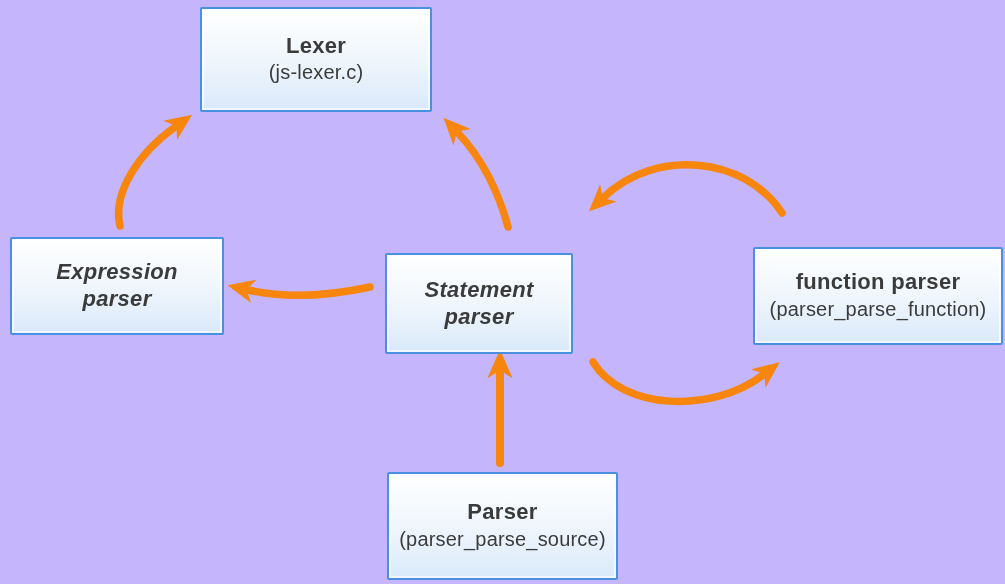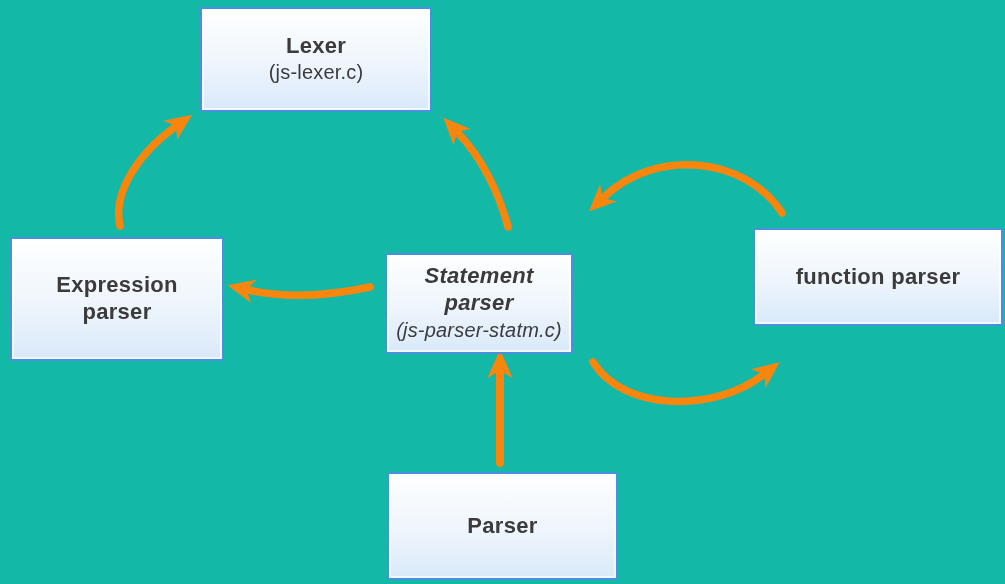--- a/index.html
+++ b/index.html
@@ -1,20 +1,20 @@
 <!DOCTYPE html>
 <html style="--accent-orange: #F8860D; --box-border-blue: #4A90E2; --box-fill-top: #FEFFFF; --box-fill-bottom: #D9E9FA; --text-color: #3B3B3B; --background: #FFFFFF;"><head>
 <meta charset="utf-8">
 <style>
   html, body { margin: 0; padding: 0; background: #ffffff; }
   #canvas {
     position: relative;
     width: 1005px;
     height: 584px;
-    background: #14b8a6;
+    background: #c4b5fd;
     font-family: "Liberation Sans", "DejaVu Sans", sans-serif;
     overflow: hidden;
   }
   #edges {
     position: absolute;
     left: 0; top: 0;
     width: 1005px; height: 584px;
     pointer-events: none;
   }
   .edge {
@@ -45,23 +45,23 @@
     line-height: 1.22;
     white-space: pre-line;
     letter-spacing: 0.3px;
   }
   .node-subtitle {
     font-size: 20px;
     line-height: 1.35;
     letter-spacing: 0.2px;
   }
   #node-lexer      { left: 200px; top: 7px;   width: 232px; height: 105px; }
-  #node-expression { left: 10px;  top: 237px; width: 214px; height: 124px;  }
+  #node-expression { left: 10px;  top: 237px; width: 214px; height: 98px; font-style: italic;  }
   #node-statement  { left: 385px; top: 253px; width: 188px; height: 101px; font-style: italic; }
-  #node-function   { left: 753px; top: 228px; width: 250px; height: 98px;  }
+  #node-function   { left: 753px; top: 247px; width: 250px; height: 98px;  }
   #node-parser     { left: 387px; top: 472px; width: 231px; height: 108px; }
 </style>
 </head>
 <body>
 
 <div id="canvas">
 
   <svg id="edges" viewBox="0 0 1005 584" xmlns="http://www.w3.org/2000/svg">
     <defs>
       <marker id="ah" viewBox="0 0 10 10" refX="2.2" refY="5" markerWidth="3.6" markerHeight="3.6" orient="auto" markerUnits="strokeWidth">
@@ -82,24 +82,25 @@
   </div>
 
   <div class="node" id="node-expression">
     <div class="node-title">Expression
 parser</div>
   </div>
 
   <div class="node" id="node-statement">
     <div class="node-title">Statement
 parser</div>
-    <div class="node-subtitle">(js-parser-statm.c)</div>
   </div>
 
   <div class="node" id="node-function">
     <div class="node-title">function parser</div>
+    <div class="node-subtitle">(parser_parse_function)</div>
   </div>
 
   <div class="node" id="node-parser">
     <div class="node-title">Parser</div>
+    <div class="node-subtitle">(parser_parse_source)</div>
   </div>
 
 </div>
 
 </body></html>

